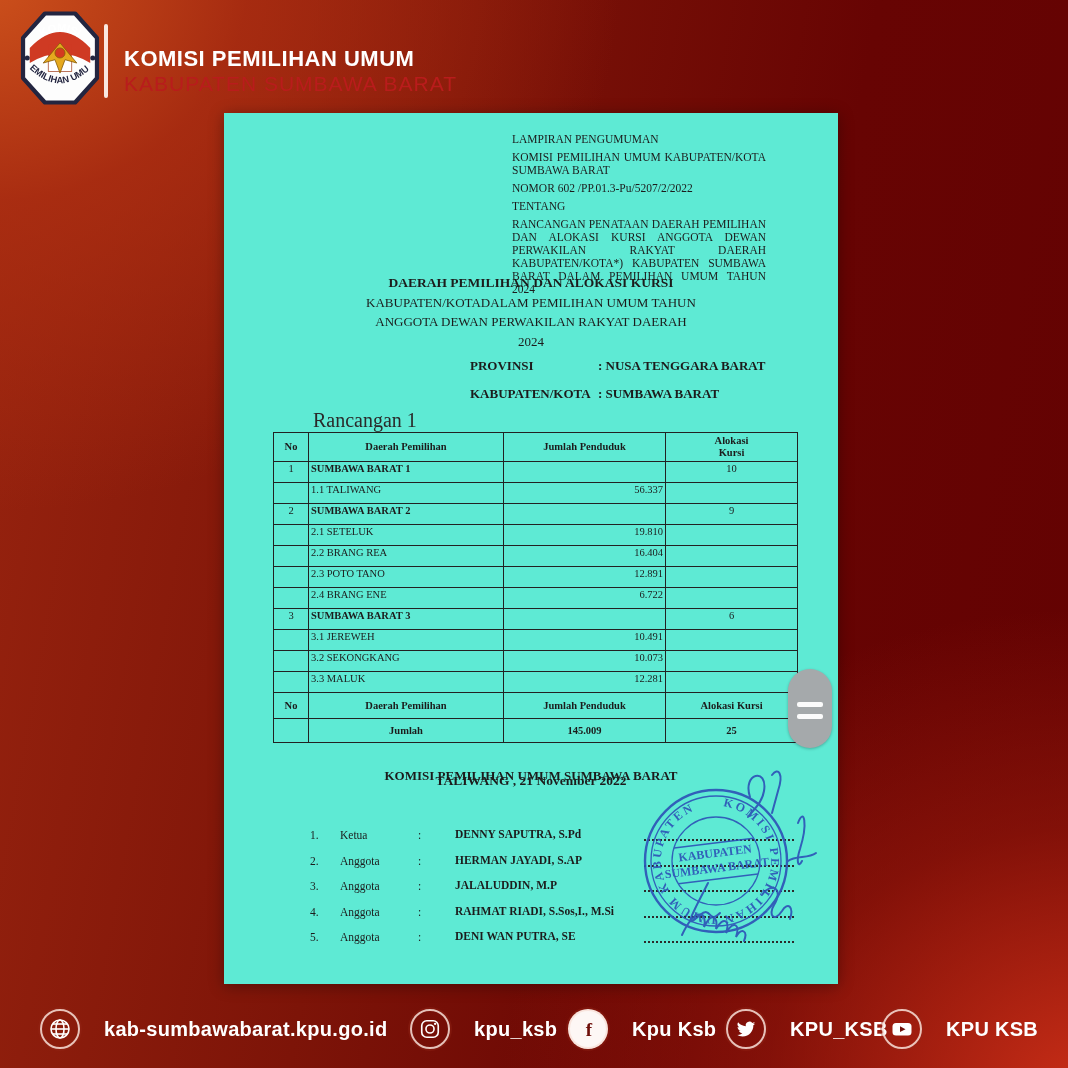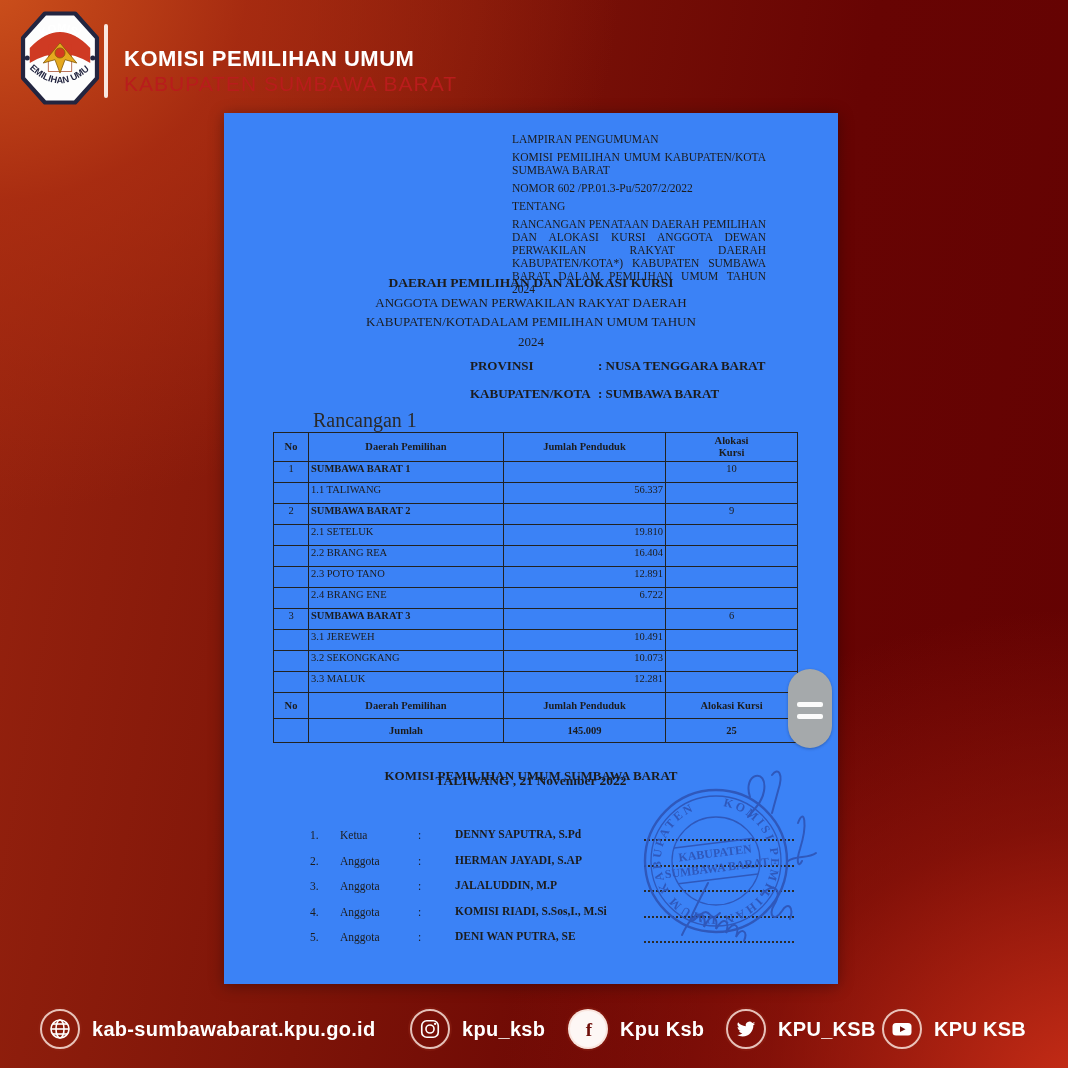--- a/index.html
+++ b/index.html
@@ -16,21 +16,21 @@
   
   .banner { position:absolute; left:0; top:0; width:100%; height:118px; }
   .banner-logo { position:absolute; left:18px; top:10px; width:84px; height:96px; }
   .banner-divider { position:absolute; left:104px; top:24px; width:4px; height:74px; background:rgba(255,246,242,0.92); border-radius:2px; }
   .banner-title1 { position:absolute; left:124px; top:46px; font-size:22px; font-weight:bold; color:#ffffff; letter-spacing:0.5px; }
   .banner-title2 { position:absolute; left:124px; top:72px; font-size:21px; font-weight:normal; color:#b91c1c; letter-spacing:1px; }
 
   
   .page {
     position:absolute; left:224px; top:113px; width:614px; height:871px;
-    background:#3b82f6; box-shadow:0 2px 14px rgba(0,0,0,0.35);
+    background:#5eead4; box-shadow:0 2px 14px rgba(0,0,0,0.35);
     font-family:"Liberation Serif","DejaVu Serif",serif; color:#1c1c1c;
   }
   .lampiran { position:absolute; left:288px; top:20px; width:254px; font-size:11.5px; line-height:13px; }
   .lampiran p { margin-bottom:5px; text-align:justify; }
   .doc-title { position:absolute; left:0; top:160px; width:100%; text-align:center; font-size:13px; line-height:19.5px; }
   .doc-title .t1 { font-weight:bold; font-size:13.5px; }
   .kv-row { position:absolute; left:198px; font-size:13px; font-weight:bold; display:flex;margin-left:48px; }
   .kv-row .kv-label { width:128px; }
   .kv-prov { top:245px; }
   .kv-kab  { top:273px; }
@@ -67,21 +67,21 @@
   .stamp-svg { position:absolute; left:388px; top:652px; width:226px; height:208px; opacity:0.92; }
 
   
   .drag-pill { position:absolute; left:788px; top:669px; width:44px; height:79px; border-radius:22px; background:#a5a9ab; box-shadow:0 1px 3px rgba(0,0,0,0.25); }
   .drag-pill .bar { position:absolute; left:9px; width:26px; height:5px; background:#fbfbfb; border-radius:2px; }
   .drag-pill .bar.b1 { top:33px; }
   .drag-pill .bar.b2 { top:45px; }
 
   
   .footer { position:absolute; left:0; top:990px; width:100%; height:78px; }
-  .f-item { position:absolute; top:0; height:78px; display:flex; align-items:center; gap:12px; color:#fff; font-weight:bold; font-size:20px; letter-spacing:0.3px; }
+  .f-item { position:absolute; top:0; height:78px; display:flex; align-items:center; gap:24px; color:#fff; font-weight:bold; font-size:20px; letter-spacing:0.3px; }
   .f-badge { width:40px; height:40px; border-radius:50%; border:2px solid rgba(248,225,216,0.85); box-shadow:0 0 0 2px rgba(150,40,25,0.35); display:flex; align-items:center; justify-content:center; flex:0 0 auto; }
   .f-badge.solid { background:#fdf7f5; }
   .f-item.i1 { left:40px; }
   .f-item.i2 { left:410px; }
   .f-item.i3 { left:568px; }
   .f-item.i4 { left:726px; }
   .f-item.i5 { left:882px; }
 </style>
 </head>
 <body>
@@ -117,22 +117,22 @@
   <div class="lampiran">
     <p>LAMPIRAN PENGUMUMAN</p>
     <p>KOMISI PEMILIHAN UMUM KABUPATEN/KOTA SUMBAWA BARAT</p>
     <p>NOMOR 602 /PP.01.3-Pu/5207/2/2022</p>
     <p>TENTANG</p>
     <p>RANCANGAN PENATAAN DAERAH PEMILIHAN DAN ALOKASI KURSI ANGGOTA DEWAN PERWAKILAN RAKYAT DAERAH KABUPATEN/KOTA*) KABUPATEN SUMBAWA BARAT DALAM PEMILIHAN UMUM TAHUN 2024</p>
   </div>
 
   <div class="doc-title">
     <div class="t1">DAERAH PEMILIHAN DAN ALOKASI KURSI</div>
+    <div>KABUPATEN/KOTADALAM PEMILIHAN UMUM TAHUN</div>
     <div>ANGGOTA DEWAN PERWAKILAN RAKYAT DAERAH</div>
-    <div>KABUPATEN/KOTADALAM PEMILIHAN UMUM TAHUN</div>
     <div>2024</div>
   </div>
 
   <div class="kv-row kv-prov">
     <span class="kv-label">PROVINSI</span>
     <span>: NUSA TENGGARA BARAT</span>
   </div>
   <div class="kv-row kv-kab">
     <span class="kv-label">KABUPATEN/KOTA</span>
     <span>: SUMBAWA BARAT</span>
@@ -262,21 +262,21 @@
         <span class="sig-no">3.</span>
         <span class="sig-role">Anggota</span>
         <span class="sig-colon">:</span>
         <span class="sig-name">JALALUDDIN, M.P</span>
         <span class="sig-dots"></span>
       </div>
       <div class="sig-row">
         <span class="sig-no">4.</span>
         <span class="sig-role">Anggota</span>
         <span class="sig-colon">:</span>
-        <span class="sig-name">KOMISI RIADI, S.Sos,I., M.Si</span>
+        <span class="sig-name">RAHMAT RIADI, S.Sos,I., M.Si</span>
         <span class="sig-dots"></span>
       </div>
       <div class="sig-row">
         <span class="sig-no">5.</span>
         <span class="sig-role">Anggota</span>
         <span class="sig-colon">:</span>
         <span class="sig-name">DENI WAN PUTRA, SE</span>
         <span class="sig-dots"></span>
       </div>
     </div>

